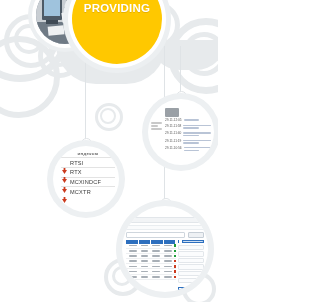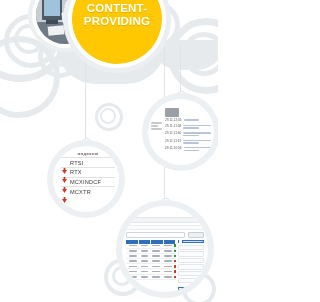--- a/index.html
+++ b/index.html
@@ -131,21 +131,20 @@
       <rect x="44" y="4" width="11" height="16" rx="5" fill="#46525e"></rect>
       <rect x="42" y="18" width="15" height="22" rx="3" fill="#d8b070"></rect>
       <rect x="26" y="26" width="14" height="10" fill="#f4f5f6" transform="rotate(-8 33 31)"></rect>
       <rect x="12" y="40" width="16" height="9" fill="#eef0f2" transform="rotate(-6 20 44)"></rect>
       <rect x="32" y="42" width="18" height="8" fill="#e6e9ec" transform="rotate(4 41 46)"></rect>
     </svg>
   </div>
 
   <div class="badge">
     <div class="badge-label">
-      <div>CONTENT-</div>
       <div>PROVIDING</div>
     </div>
   </div>
 
   <div class="cap" style="left:81px;top:138px;width:9px;height:9px;"></div>
   <div class="orn orn-indices">
     <div class="idx-wrap">
       <div class="idx-head">индексы</div>
       <div id="idx-rows">
           <div class="idx-row">

